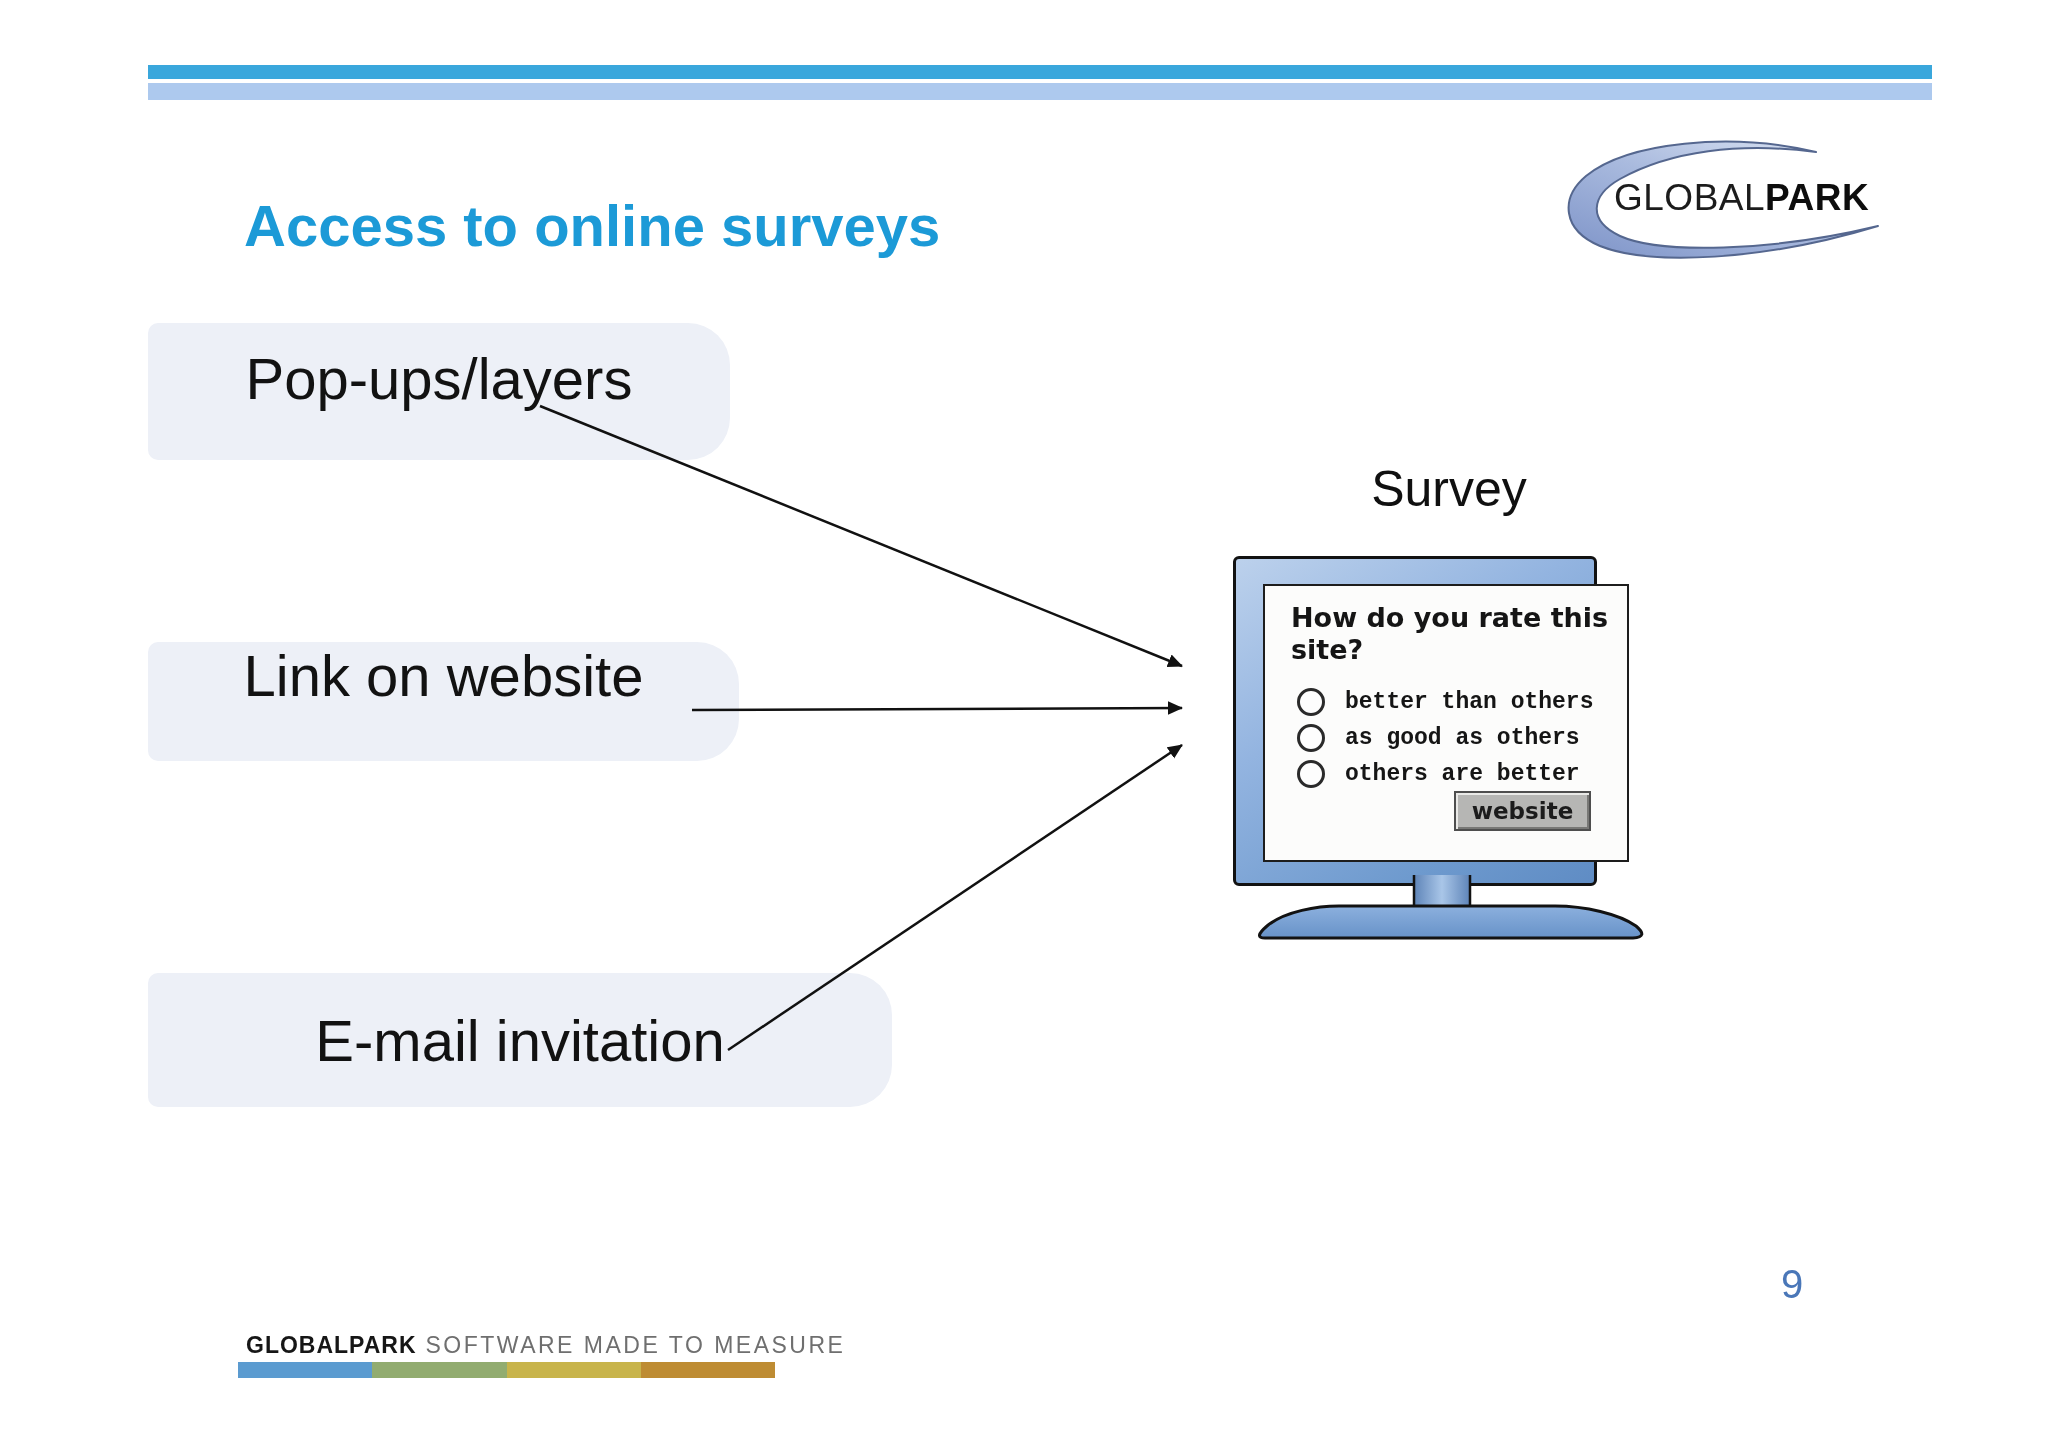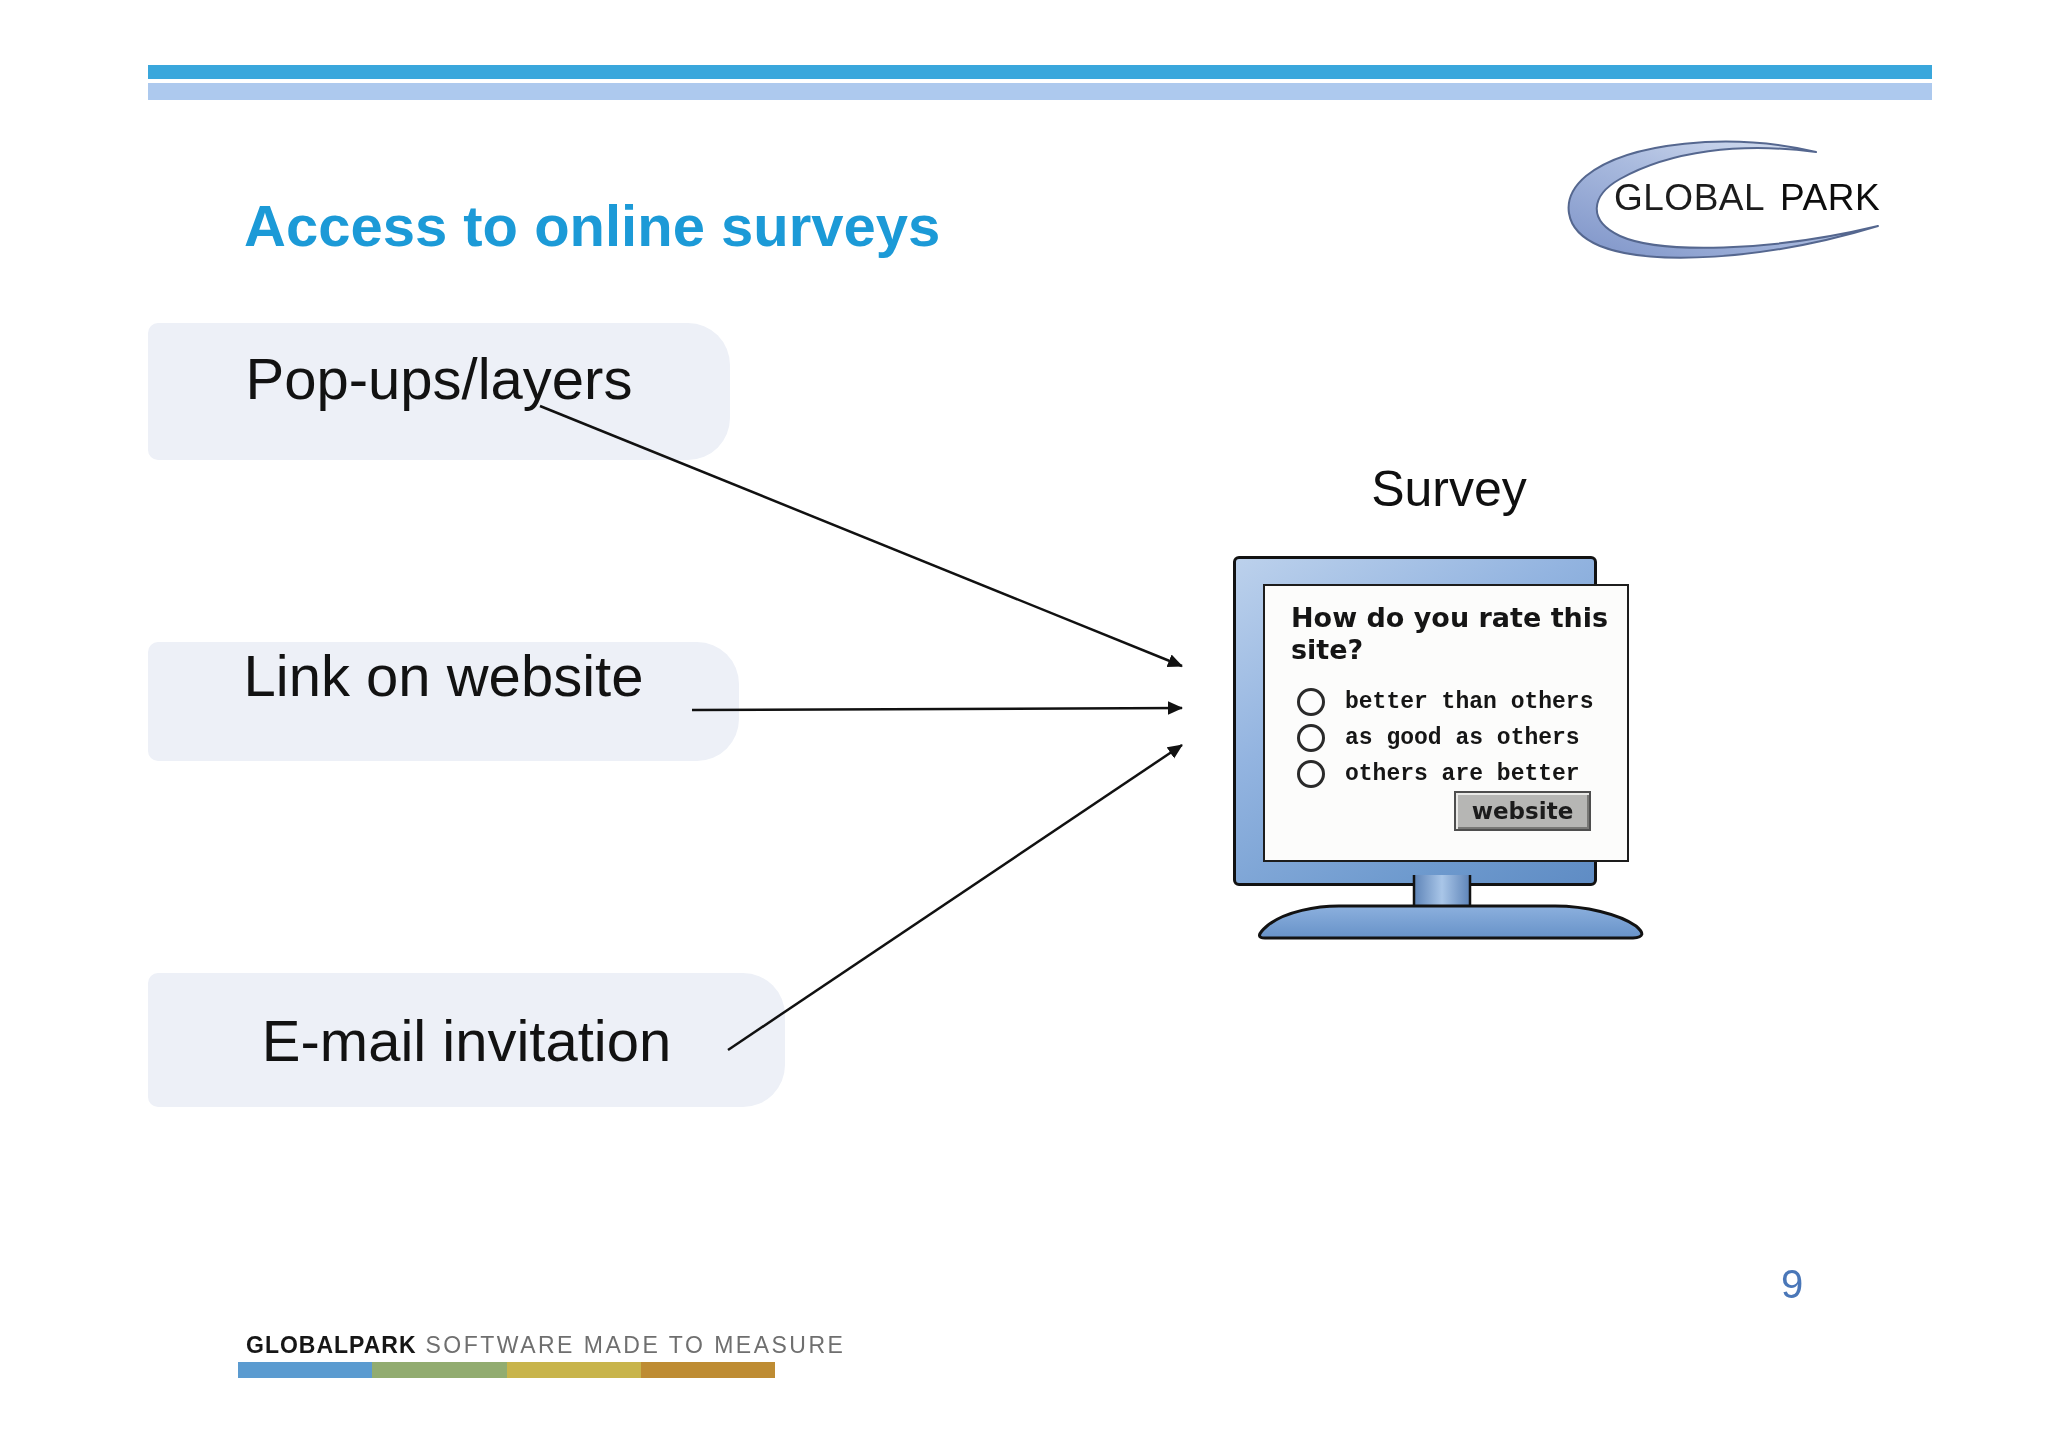--- a/index.html
+++ b/index.html
@@ -12,29 +12,29 @@
 
   
   .slide-title{position:absolute;left:244px;top:192px;font-size:58px;
                letter-spacing:0px;font-weight:700;}
 
   
   .logo-wrap{position:absolute;left:1558px;top:133px;width:384px;height:168px;}
   .logo-swoosh{position:absolute;left:0;top:0;width:384px;height:168px;}
   .logo-text{position:absolute;left:56px;top:44px;width:300px;font-size:37px;
              color:#1c1c1c;letter-spacing:0.5px;white-space:nowrap;}
-  .logo-text .bold{font-weight:400;color:#0d0d0d;margin-left:15px;}
+  .logo-text .bold{font-weight:700;color:#0d0d0d;}
 
   
   .src-box{position:absolute;background:#edf0f7;border-radius:10px 42px 42px 10px;
            color:#121212;font-size:58px;display:flex;justify-content:center;}
   .src-box-1{left:148px;top:323px;width:582px;height:137px;align-items:flex-start;
              padding-top:22px;box-sizing:border-box;}
   .src-box-2{left:148px;top:642px;width:591px;height:119px;align-items:flex-start;}
-  .src-box-3{left:148px;top:973px;width:637px;height:134px;align-items:center;}
+  .src-box-3{left:148px;top:973px;width:744px;height:134px;align-items:center;}
 
   
   .arrows{position:absolute;left:0;top:0;width:2048px;height:1448px;pointer-events:none;}
 
   
   .survey-heading{position:absolute;left:1233px;top:460px;width:432px;
                   text-align:center;font-size:50px;color:#101010;}
 
   
   .monitor-frame{position:absolute;left:1233px;top:556px;width:364px;height:330px;

